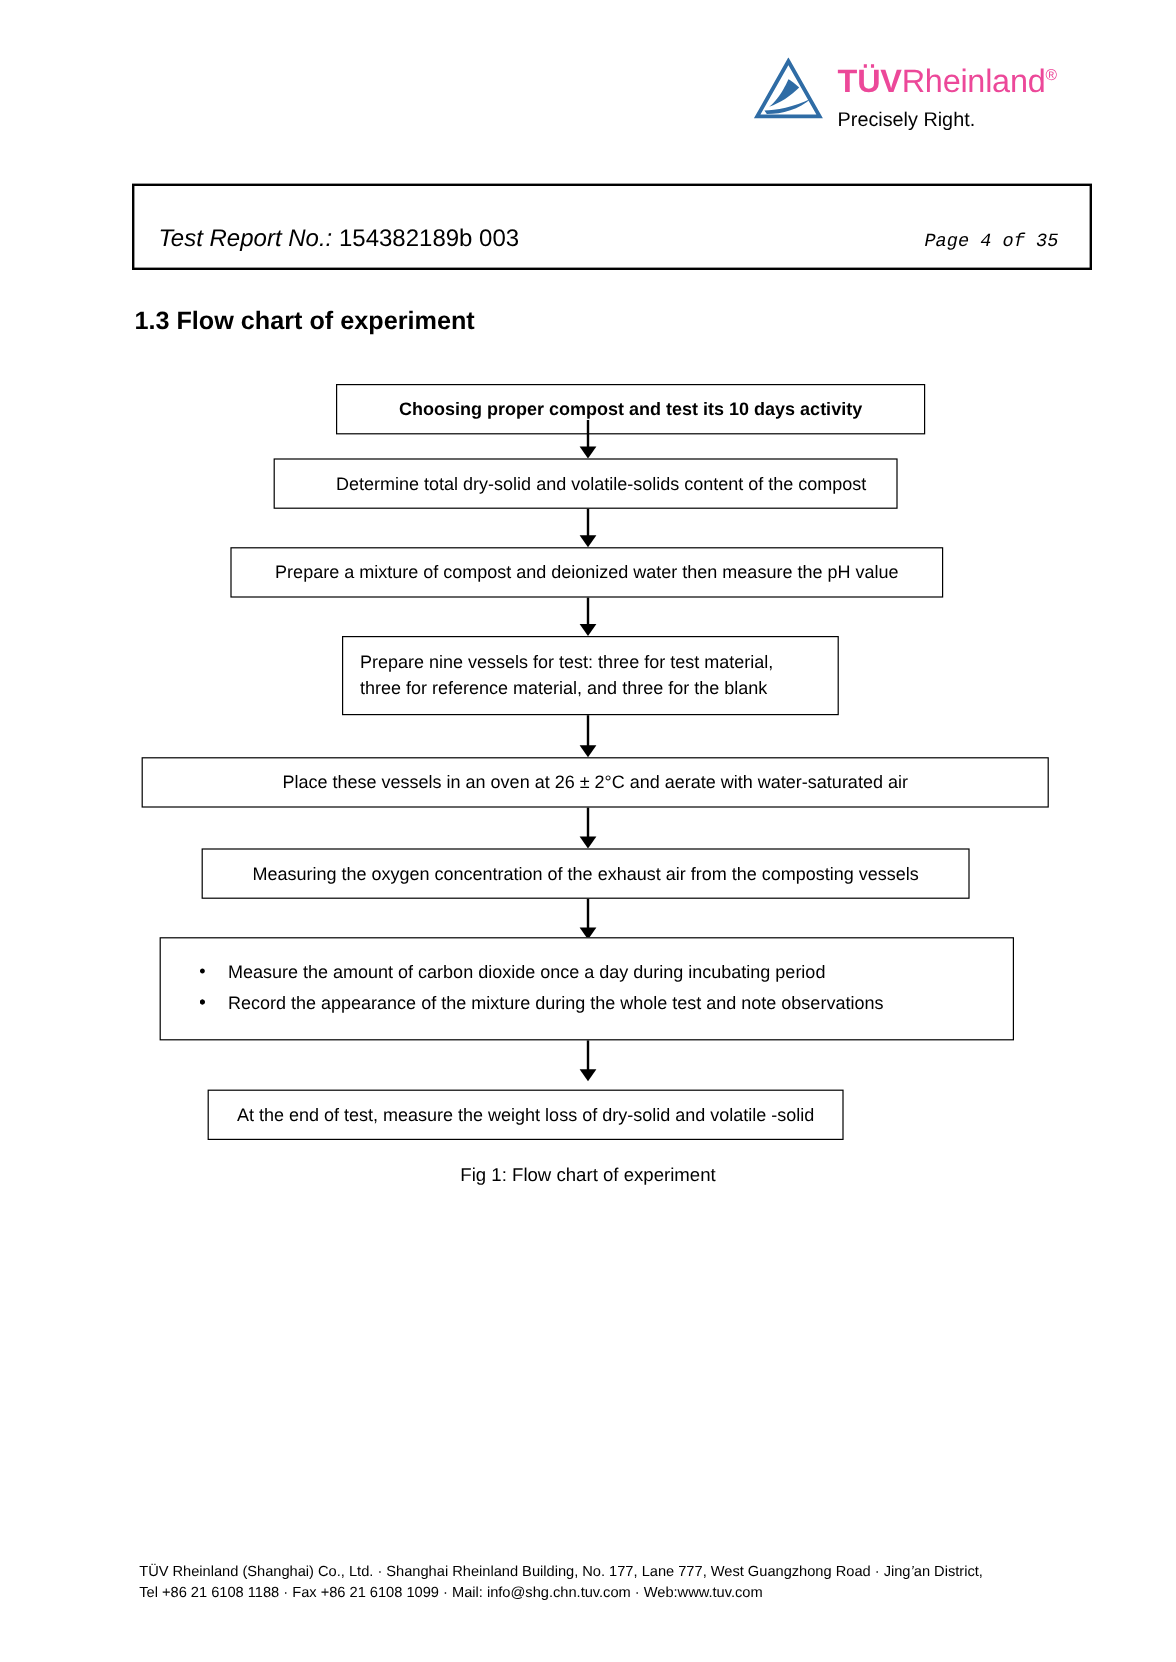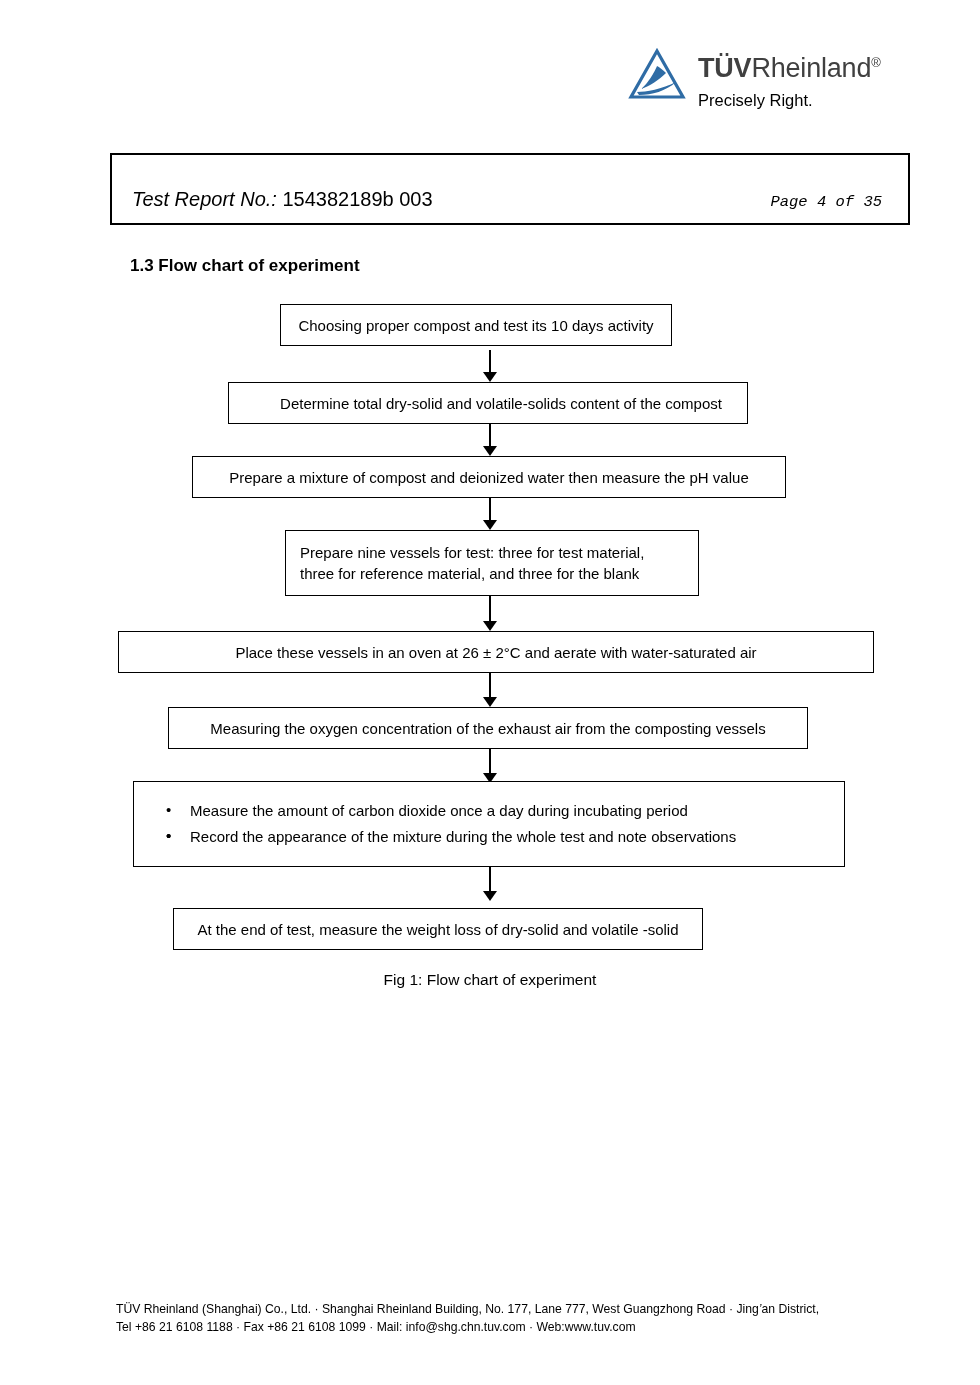--- a/index.html
+++ b/index.html
@@ -34,21 +34,21 @@
   }
   #logo-text {
     margin-left: 12px;
     padding-top: 2px;
   }
   .logo-wordmark {
     font-size: 27px;
     line-height: 30px;
     letter-spacing: -0.2px;
     white-space: nowrap;
-    color: #404040;
+    color: #ec4899;
   }
   .logo-wordmark .tuv {
     font-weight: bold;
   }
   .logo-wordmark .rheinland {
     font-weight: normal;
   }
   .logo-wordmark .reg {
     font-size: 13px;
     vertical-align: super;
@@ -90,23 +90,23 @@
     font-size: 15.5px;
     font-style: italic;
     white-space: nowrap;
     padding-right: 6px;
     font-family: Liberation Mono, monospace;
   }
 
   
   #section-title {
     position: absolute;
-    left: 130px;
+    left: 112px;
     top: 256px;
-    font-size: 17px;
+    font-size: 21px;
     font-weight: bold;
   }
 
   
   #flowchart {
     position: absolute;
     left: 0;
     top: 0;
     width: 980px;
     height: 1000px;
@@ -232,21 +232,21 @@
       <span class="val">154382189b 003</span>
     </div>
     <div id="page-indicator">Page 4 of 35</div>
   </div>
 </div>
 
 <div id="section-title">1.3 Flow chart of experiment</div>
 
 <div id="flowchart">
 
-  <div class="fc-box" style="left:280px; top:304px; width:392px; height:42px;">
+  <div class="fc-box" style="left:280px; top:320px; width:491px; height:42px;font-weight:bold;">
     <span>Choosing proper compost and test its 10 days activity</span>
   </div>
 
   <div class="fc-arrow" style="left:483px; top:350px; height:32px;">
     <span class="shaft" style="height:23px;"></span>
     <span class="head" style="top:22px;"></span>
   </div>
 
   <div class="fc-box" style="left:228px; top:382px; width:520px; height:42px;padding-left:36px;">
     <span>Determine total dry-solid and volatile-solids content of the compost</span>

